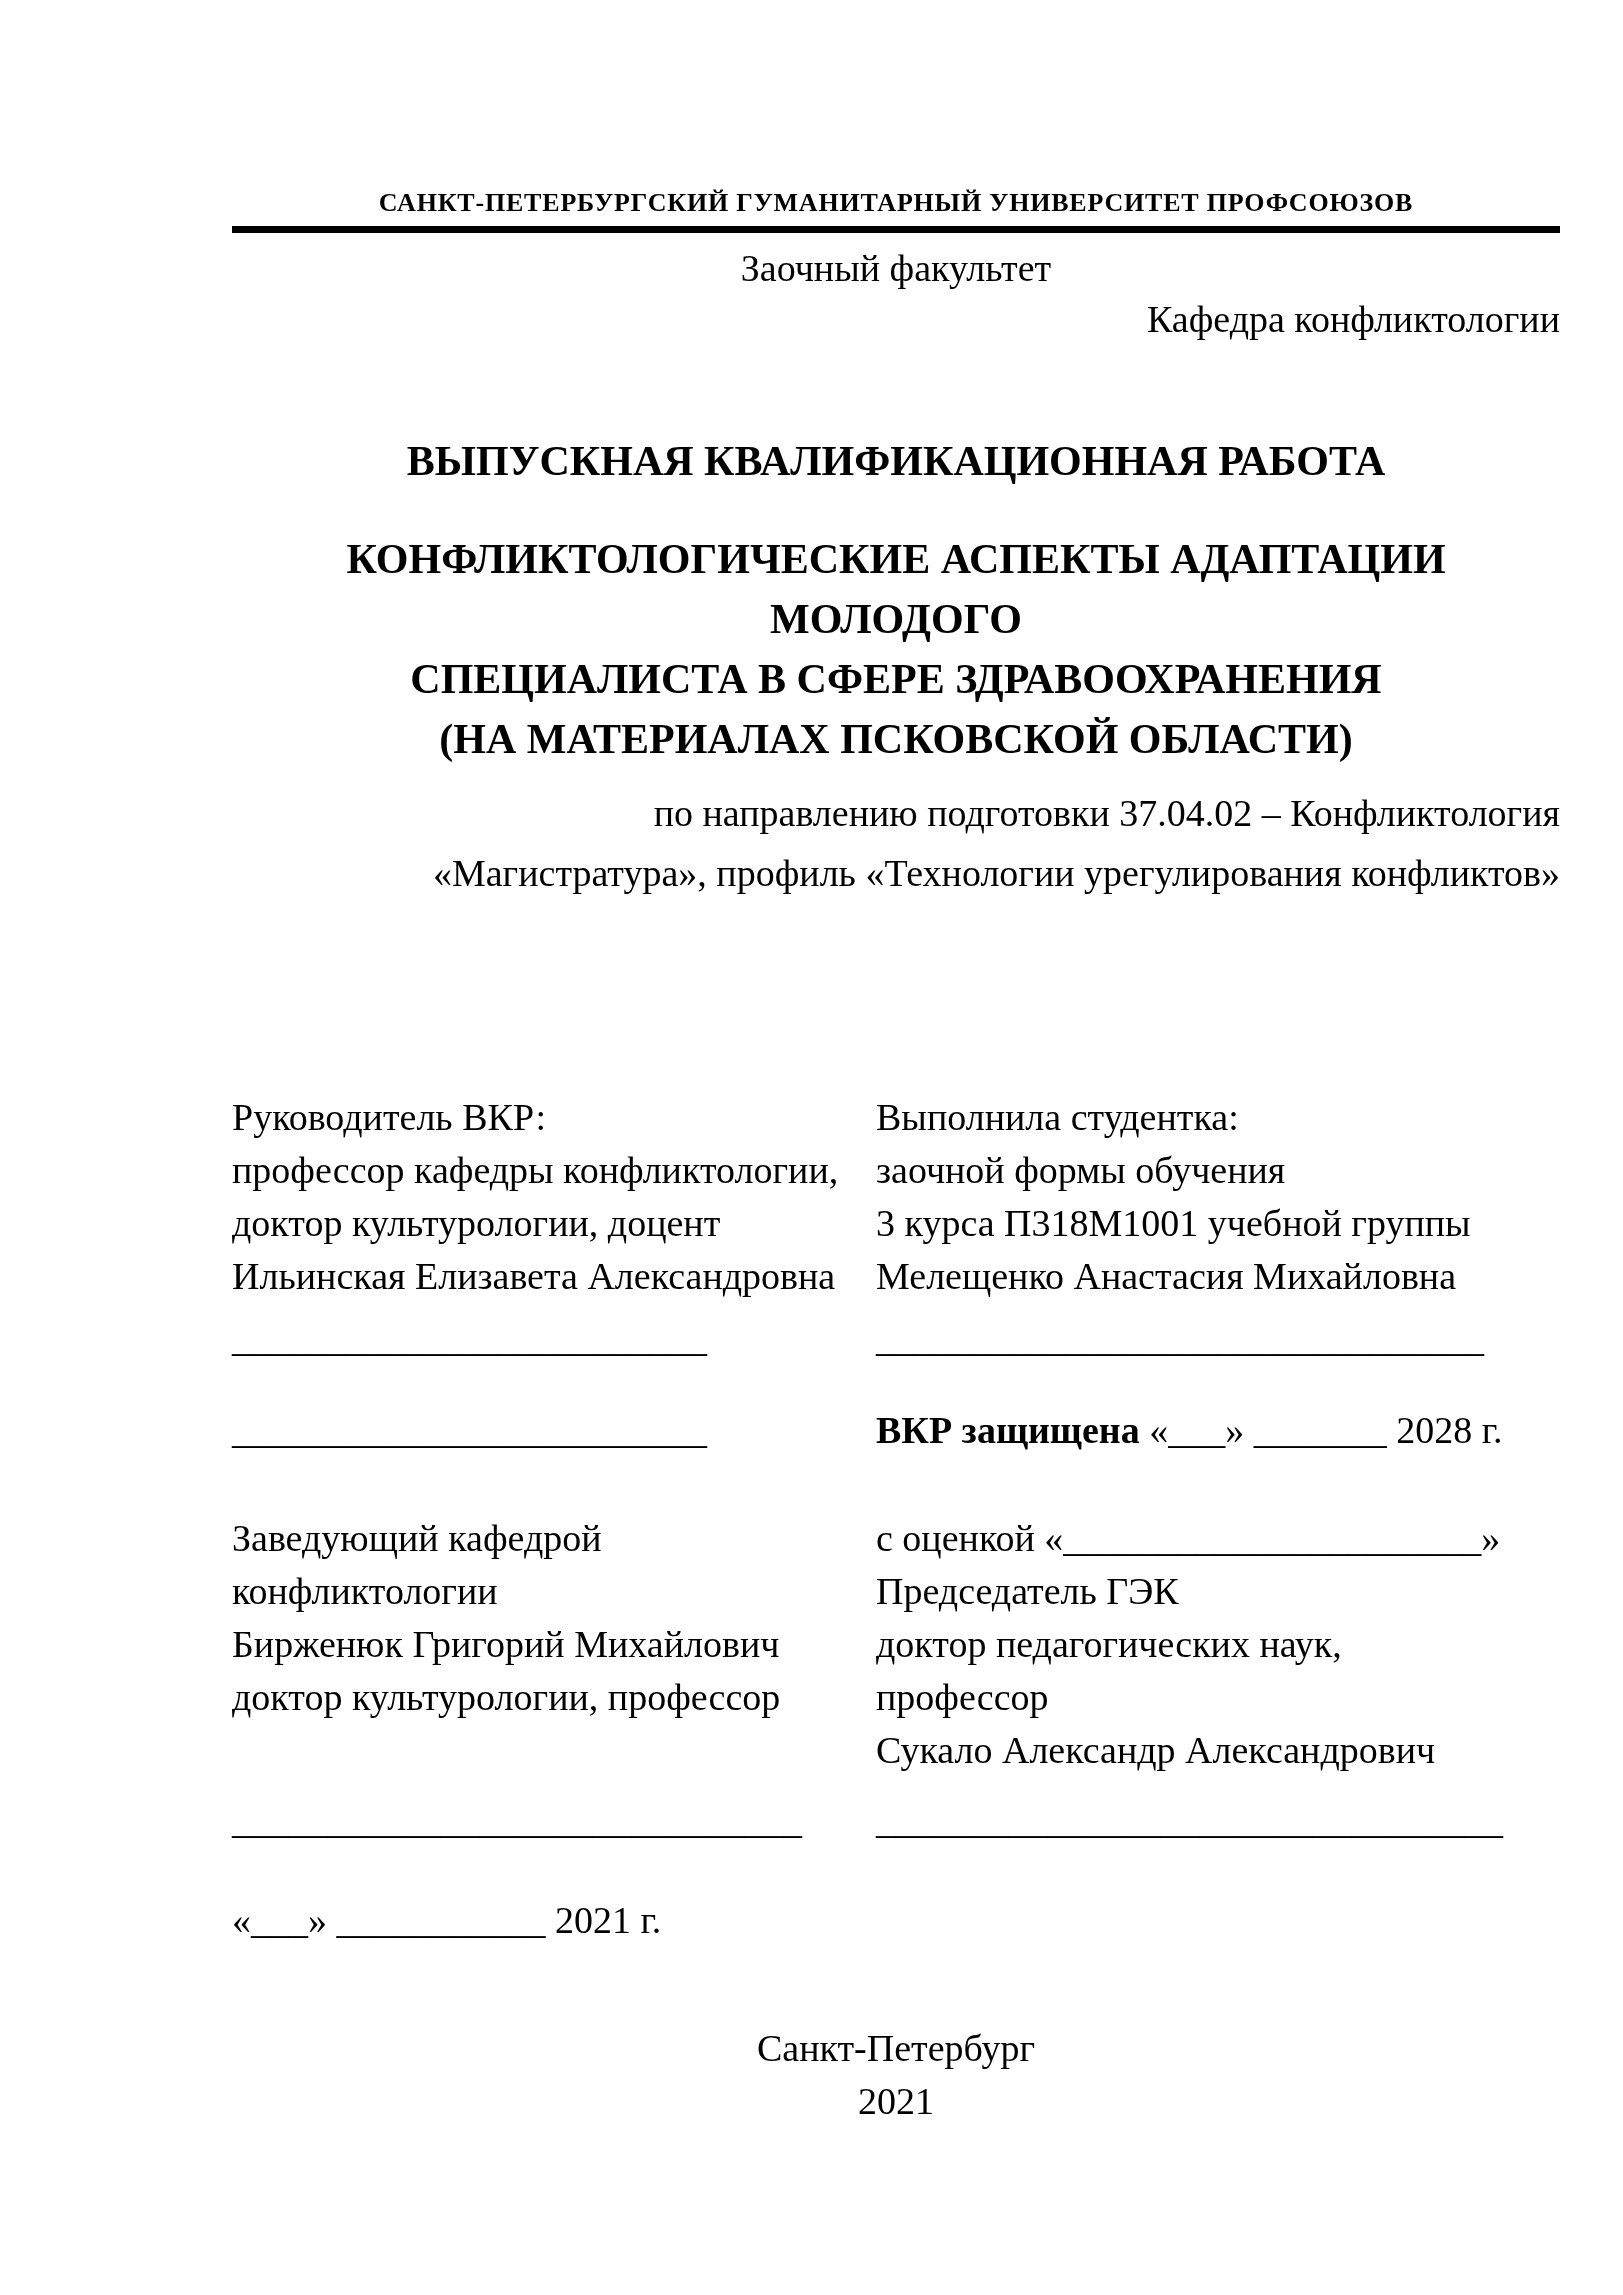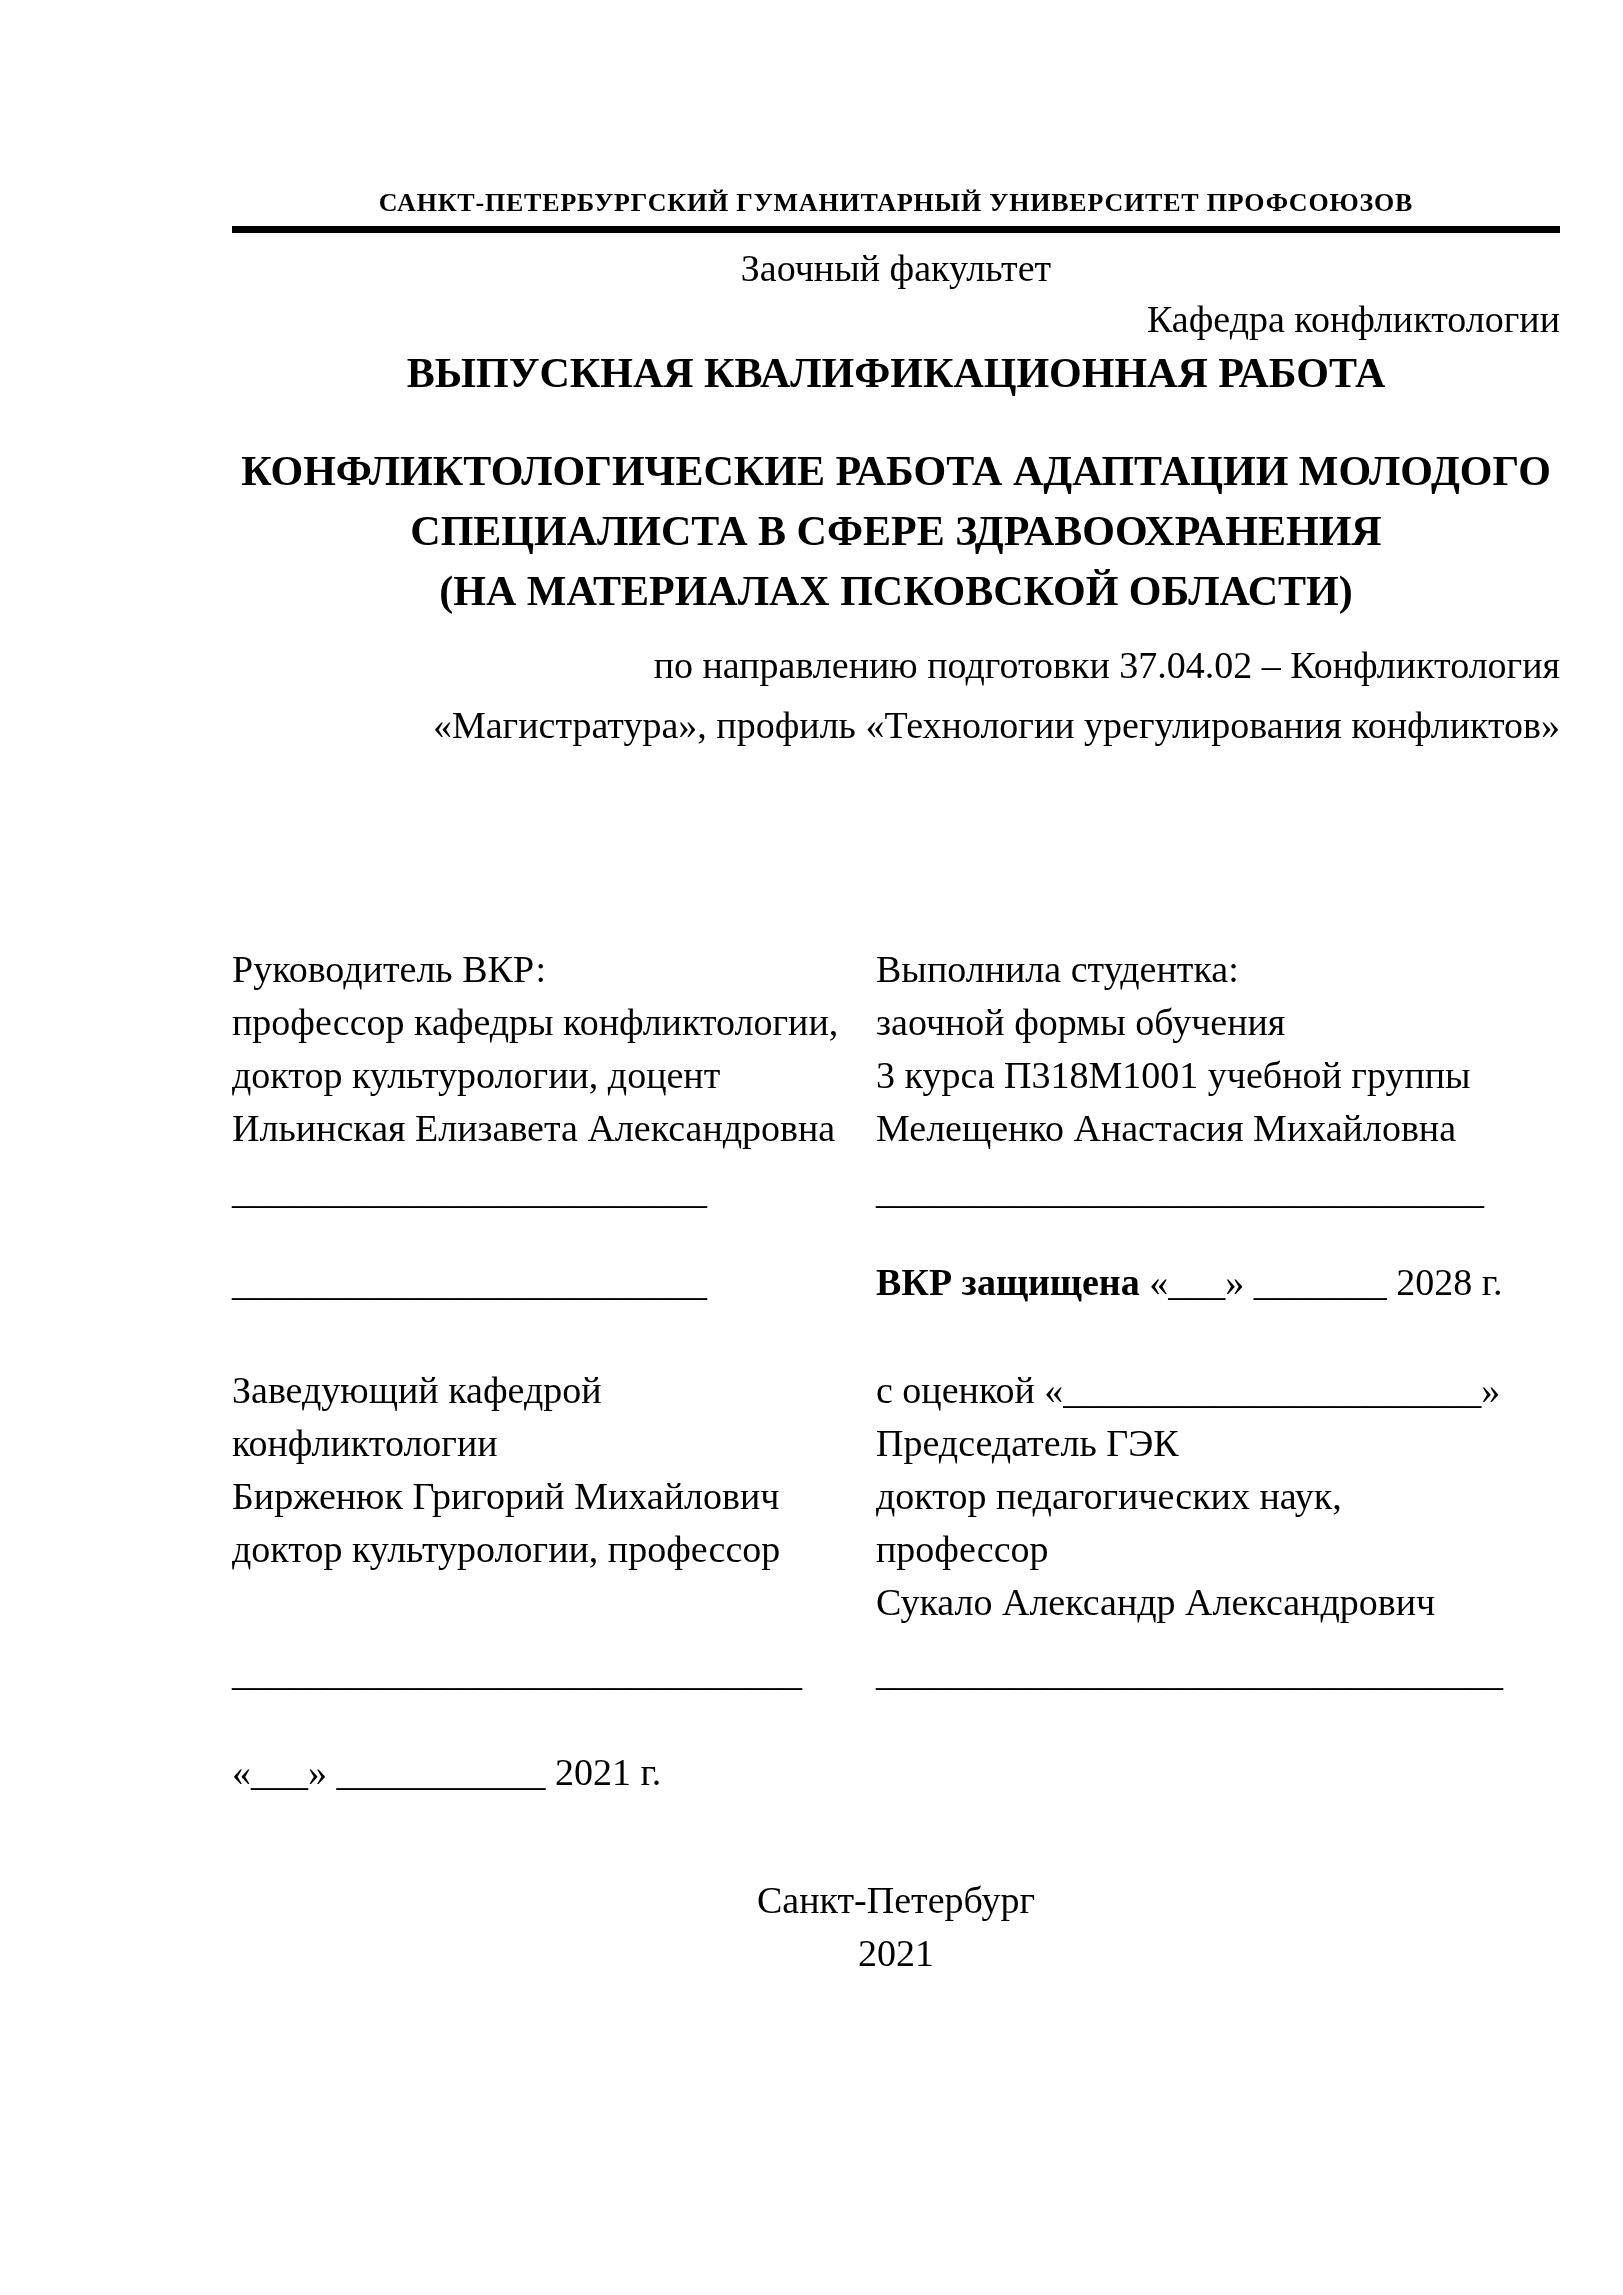--- a/index.html
+++ b/index.html
@@ -22,20 +22,21 @@
     letter-spacing: 0.8px;
     padding-bottom: 7.9px;
     border-bottom: 7px solid #000000;
   }
   .faculty { text-align: center; margin-top: 12.6px; line-height: 47px; }
   .department { text-align: right; margin-top: 3.1px; line-height: 47px; }
   .work-type {
     text-align: center;
     font-weight: bold;
     font-size: 42px;
+    margin-top: 88px;
     line-height: 60px;
   }
   .thesis-title {
     text-align: center;
     font-weight: bold;
     font-size: 42px;
     margin-top: 38px;
     line-height: 60px;
   }
   .program {
@@ -62,21 +63,21 @@
 <div class="page">
 
   <div class="univ-name">САНКТ-ПЕТЕРБУРГСКИЙ ГУМАНИТАРНЫЙ УНИВЕРСИТЕТ ПРОФСОЮЗОВ</div>
 
   <div class="faculty">Заочный факультет</div>
   <div class="department">Кафедра конфликтологии</div>
 
   <div class="work-type">ВЫПУСКНАЯ КВАЛИФИКАЦИОННАЯ РАБОТА</div>
 
   <div class="thesis-title">
-    <div>КОНФЛИКТОЛОГИЧЕСКИЕ РАБОТА АДАПТАЦИИ МОЛОДОГО</div>
+    <div>КОНФЛИКТОЛОГИЧЕСКИЕ АСПЕКТЫ АДАПТАЦИИ МОЛОДОГО</div>
     <div>СПЕЦИАЛИСТА В СФЕРЕ ЗДРАВООХРАНЕНИЯ</div>
     <div>(НА МАТЕРИАЛАХ ПСКОВСКОЙ ОБЛАСТИ)</div>
   </div>
 
   <div class="program">
     <div>по направлению подготовки 37.04.02 – Конфликтология</div>
     <div>«Магистратура», профиль «Технологии урегулирования конфликтов»</div>
   </div>
 
   <div class="cols row-people">

